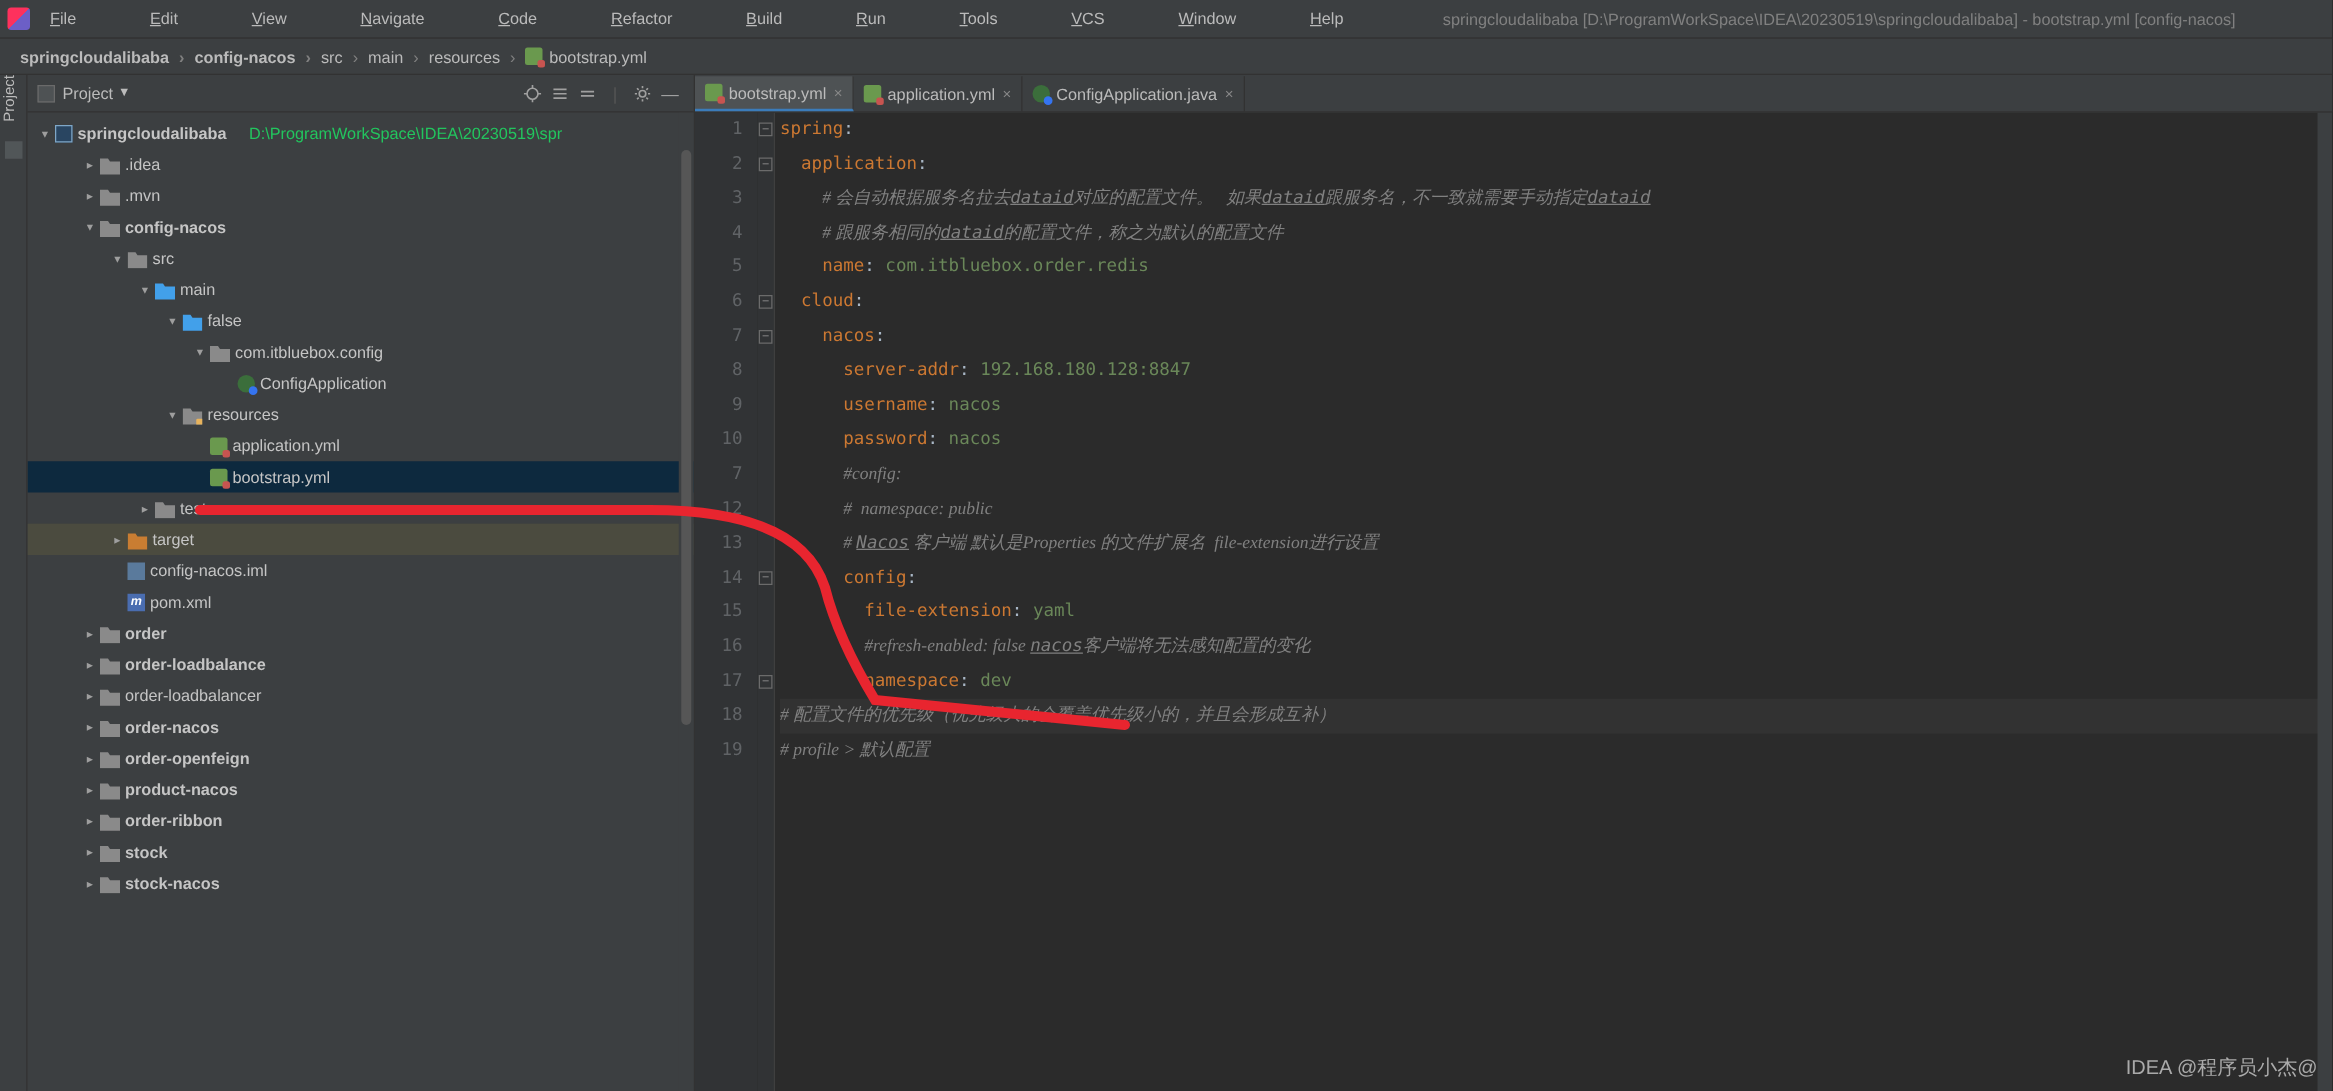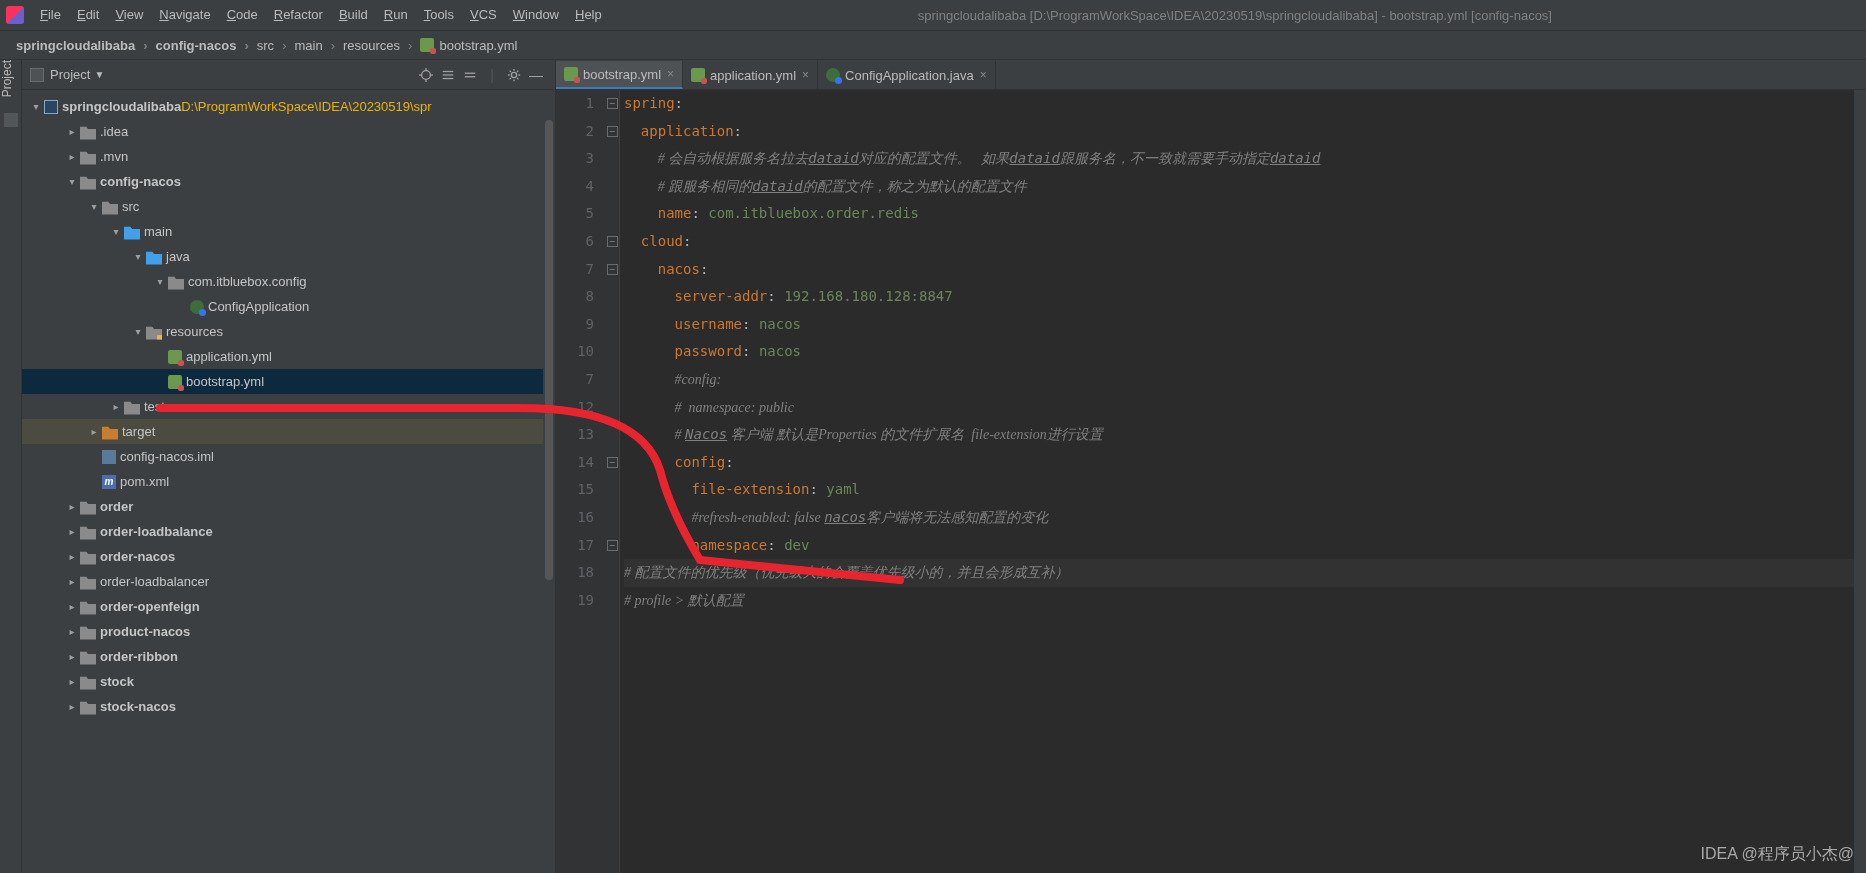--- a/index.html
+++ b/index.html
@@ -53,21 +53,21 @@
   .module    { width:14px; height:14px; border:1px solid #7fa7c7; background:#294561;}
   .yml       { width:14px; height:14px; background:#6a994e; border-radius:2px; position:relative;}
   .yml::after{ content:""; position:absolute; right:-2px; bottom:-2px; width:6px; height:6px;
                background:#c75450; border-radius:2px;}
   .class-icon{ width:14px; height:14px; background:#3b6e3b; border-radius:50%; position:relative;}
   .class-icon::after{content:"";position:absolute;right:-2px;bottom:-2px;width:7px;height:7px;background:#3574f0;border-radius:50%;}
   .iml-icon  { width:14px; height:14px; background:#5a7a9c;}
   .pom-icon  { width:14px; height:14px; background:#4a6db0; font-size:10px; color:#fff; text-align:center; line-height:14px; font-style:italic; font-weight:bold;}
   .label     { color:#c5c5c5;}
   .label.bold{ font-weight:bold;}
-  .path-hint { color:#eab308; margin-left:0;}
+  .path-hint { color:#22c55e; margin-left:18px;}
   .tree-scroll { position:absolute; right:0; top:0; width:12px; height:100%; background:#3c3f41;}
   .tree-scroll .thumb { position:absolute; top:30px; left:2px; width:8px; height:460px; background:#565656; border-radius:4px;}
   
   .editor-area { flex:1; display:flex; flex-direction:column; background:#2b2b2b;}
   .tabbar { height:30px; background:#3c3f41; display:flex; align-items:flex-end; border-bottom:1px solid #323232;}
   .tab { height:28px; display:flex; align-items:center; padding:0 8px; font-size:13px; color:#bbb;
          border-right:1px solid #323232;}
   .tab.active { background:#4e5254; border-bottom:2px solid #3b7cba;}
   .tab .node-icon { margin-right:5px;}
   .tab .close { margin-left:6px; color:#888; font-size:12px;}
@@ -89,21 +89,21 @@
   
   svg.annot { position:absolute; pointer-events:none; }
   
   .watermark { position:absolute; right:12px; bottom:8px; color:#aaa; font-size:16px;}
 </style>
 </head>
 <body>
 
 <div class="menubar">
   <div class="app-icon"></div>
-  <div id="menu-items" style="display: flex;">
+  <div id="menu-items" style="display: flex; gap: 43px;">
       <span class="menu-item"><u>F</u>ile</span>
       <span class="menu-item"><u>E</u>dit</span>
       <span class="menu-item"><u>V</u>iew</span>
       <span class="menu-item"><u>N</u>avigate</span>
       <span class="menu-item"><u>C</u>ode</span>
       <span class="menu-item"><u>R</u>efactor</span>
       <span class="menu-item"><u>B</u>uild</span>
       <span class="menu-item"><u>R</u>un</span>
       <span class="menu-item"><u>T</u>ools</span>
       <span class="menu-item"><u>V</u>CS</span>
@@ -205,21 +205,21 @@
           <div class="row">
             <span class="indent" style="width:86px"></span>
             <span class="arrow down"></span>
             <span class="node-icon folder-blue"></span>
             <span class="label">main</span>
           </div>
           <div class="row">
             <span class="indent" style="width:108px"></span>
             <span class="arrow down"></span>
             <span class="node-icon folder-blue"></span>
-            <span class="label">java</span>
+            <span class="label">false</span>
           </div>
           <div class="row">
             <span class="indent" style="width:130px"></span>
             <span class="arrow down"></span>
             <span class="node-icon folder"></span>
             <span class="label">com.itbluebox.config</span>
           </div>
           <div class="row">
             <span class="indent" style="width:152px"></span>
             <span class="arrow blank"></span>
@@ -277,27 +277,27 @@
           <div class="row">
             <span class="indent" style="width:42px"></span>
             <span class="arrow right"></span>
             <span class="node-icon folder"></span>
             <span class="label bold">order-loadbalance</span>
           </div>
           <div class="row">
             <span class="indent" style="width:42px"></span>
             <span class="arrow right"></span>
             <span class="node-icon folder"></span>
+            <span class="label">order-loadbalancer</span>
+          </div>
+          <div class="row">
+            <span class="indent" style="width:42px"></span>
+            <span class="arrow right"></span>
+            <span class="node-icon folder"></span>
             <span class="label bold">order-nacos</span>
-          </div>
-          <div class="row">
-            <span class="indent" style="width:42px"></span>
-            <span class="arrow right"></span>
-            <span class="node-icon folder"></span>
-            <span class="label">order-loadbalancer</span>
           </div>
           <div class="row">
             <span class="indent" style="width:42px"></span>
             <span class="arrow right"></span>
             <span class="node-icon folder"></span>
             <span class="label bold">order-openfeign</span>
           </div>
           <div class="row">
             <span class="indent" style="width:42px"></span>
             <span class="arrow right"></span>

